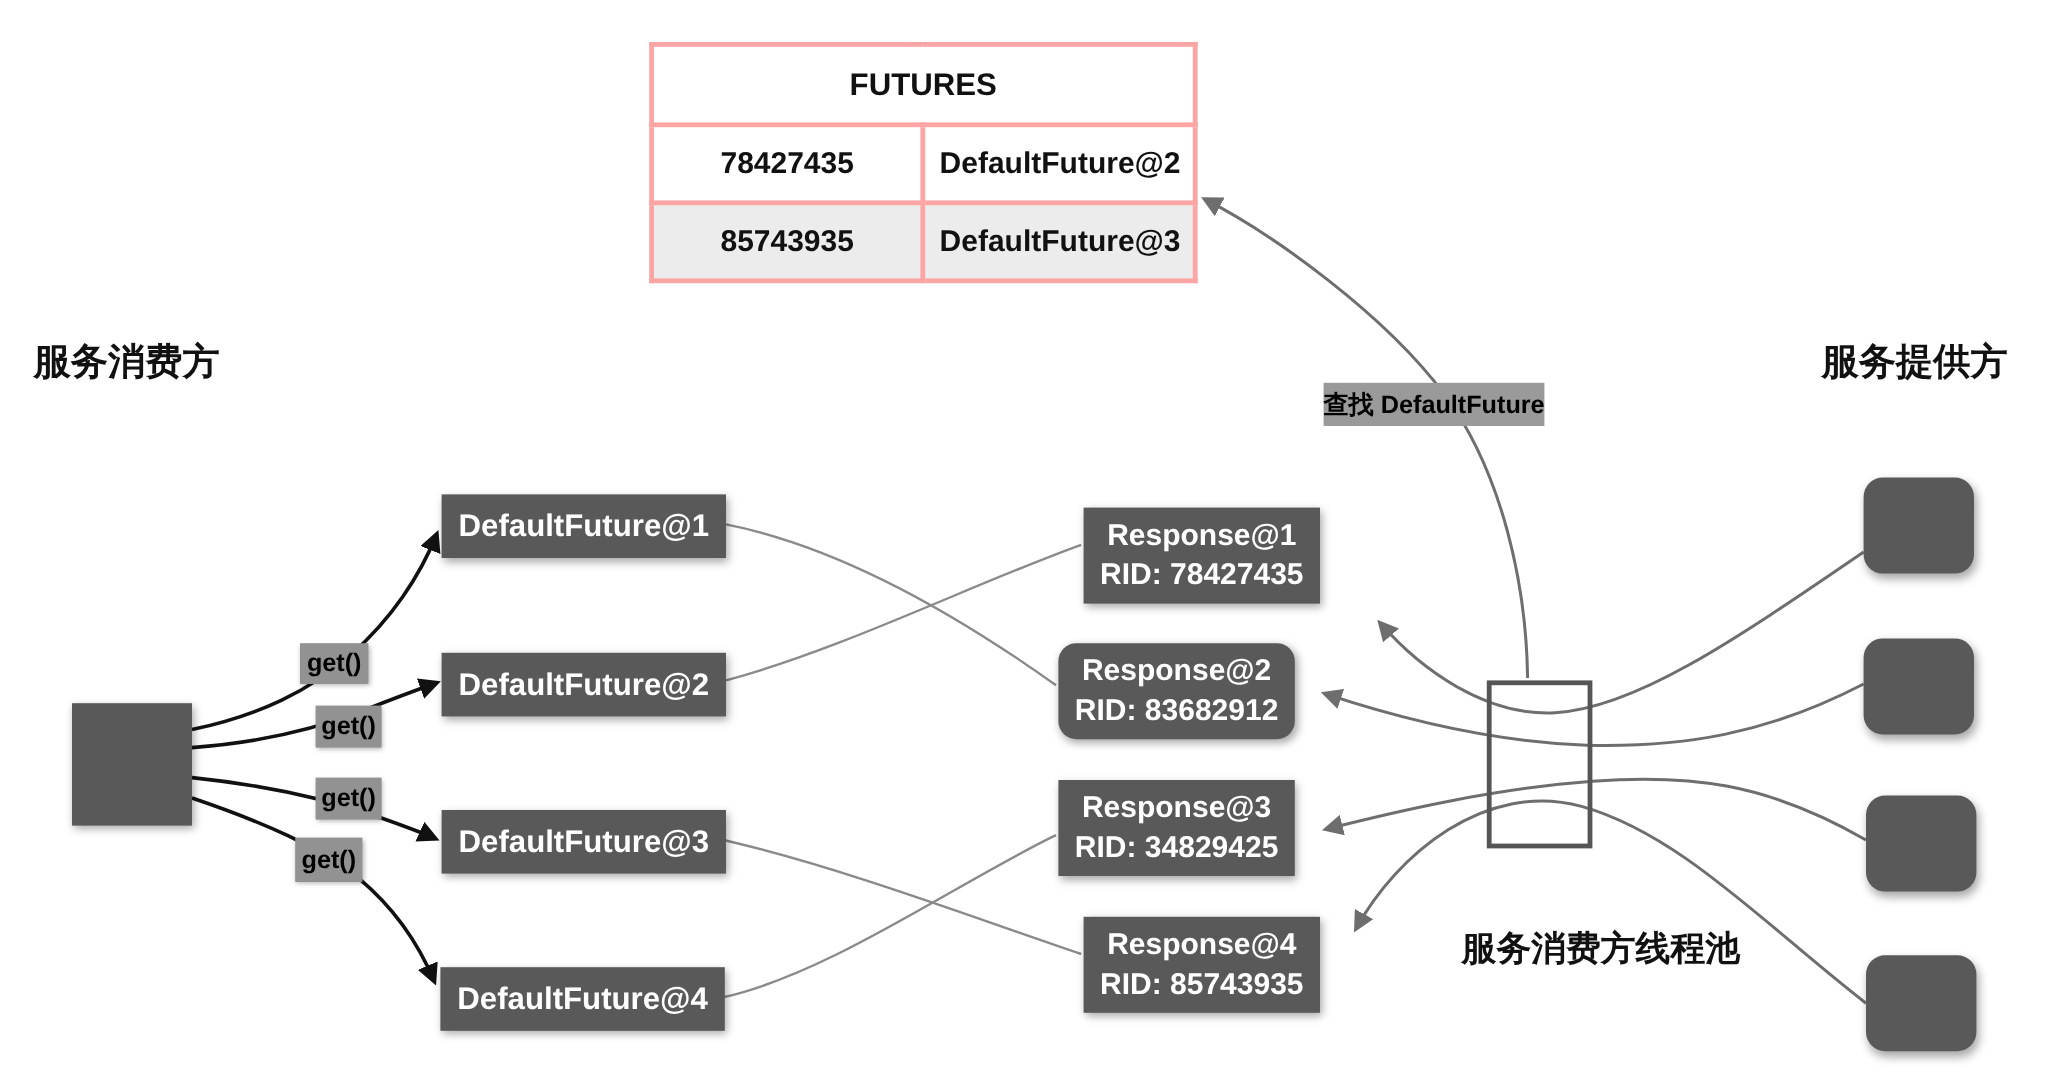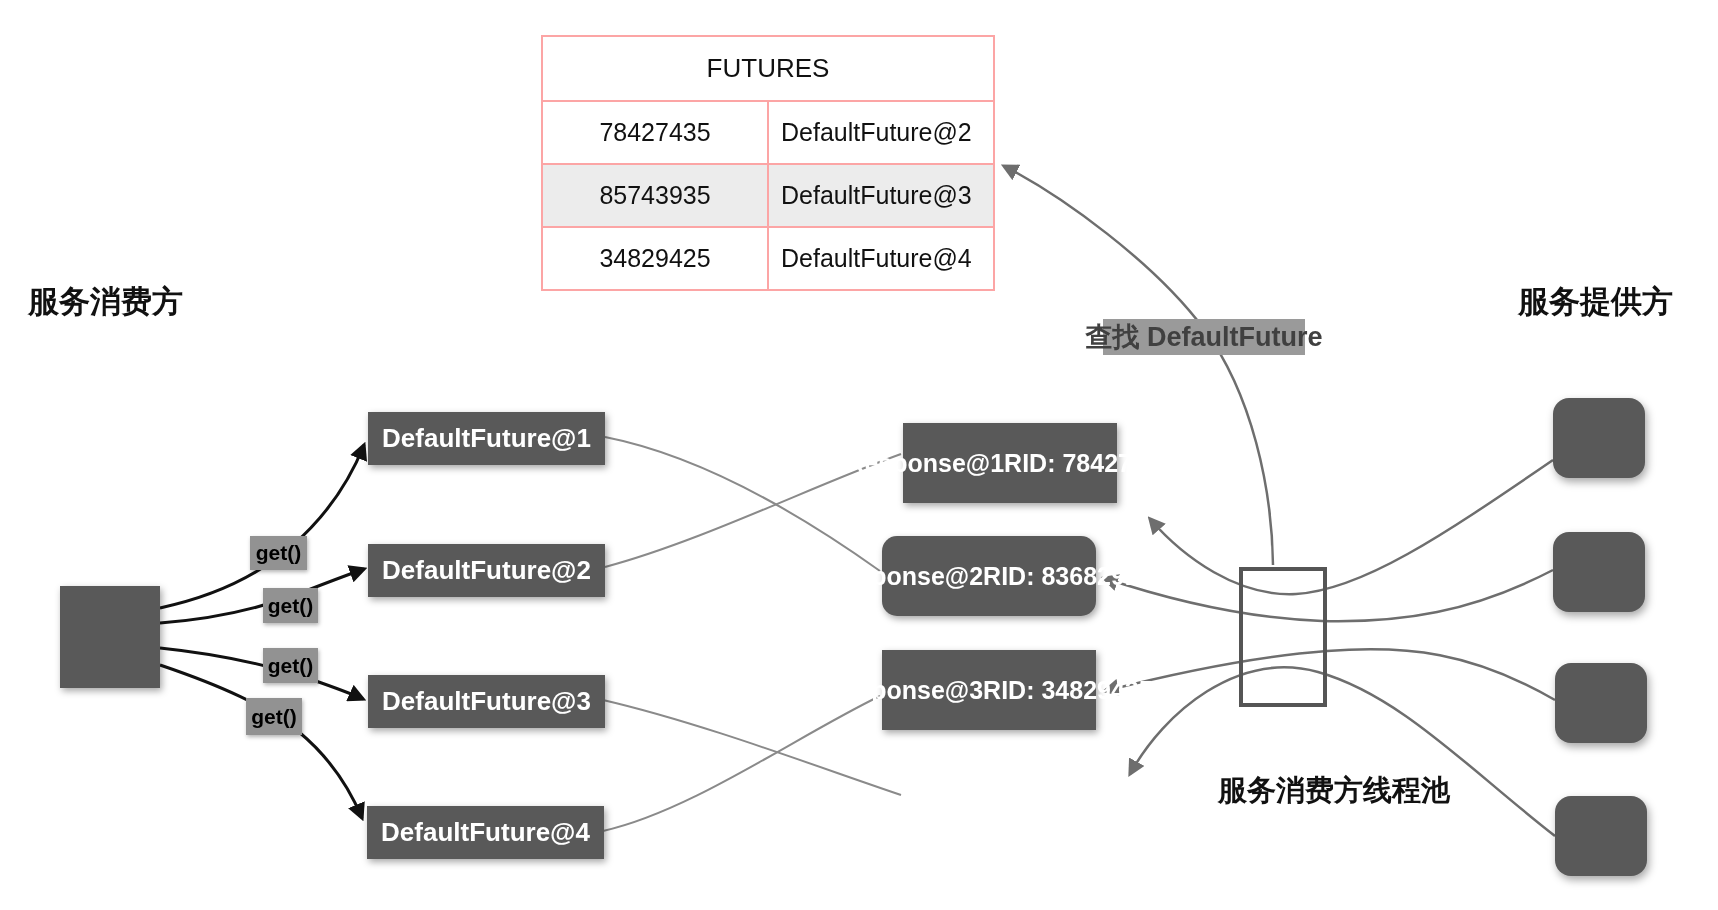--- a/index.html
+++ b/index.html
@@ -4,46 +4,46 @@
 <style>
   html,body{margin:0;padding:0;background:#fff;}
   .canvas{position:relative;width:1718px;height:910px;background:#ffffff;overflow:hidden;
           font-family:"Liberation Sans","DejaVu Sans",sans-serif;}
   svg.lines{position:absolute;left:0;top:0;width:1718px;height:910px;}
 
   .biglabel{position:absolute;font-size:31px;font-weight:bold;color:#111;white-space:nowrap;}
 
   
   .ftable{position:absolute;left:541px;top:35px;border-collapse:collapse;background:#fff;}
-  .ftable th,.ftable td{border:2px solid #fca5a5;font-weight:normal;color:#111;
+  .ftable th,.ftable td{border:4px solid #fca5a5;font-weight:bold;color:#111;
       width:226px;box-sizing:border-box;height:51px;text-align:center;padding:16px 10px;}
   .ftable .title-cell{font-size:26px;height:50px;}
   .ftable .col-h{font-size:24px;}
   .ftable td{font-size:25px;}
   .ftable td.future-cell{text-align:left;padding-left:12px;}
   .ftable tr.shade td{background:#ececec;}
 
   
   .node{position:absolute;width:237px;height:53px;background:#595959;color:#fff;
         font-size:26px;font-weight:bold;display:flex;align-items:center;justify-content:center;
         box-shadow:2px 3px 7px rgba(0,0,0,.35);white-space:nowrap;}
-  .resp{position:absolute;width:214px;height:80px;background:#595959;color:#fff;
-        font-size:25px;font-weight:bold;display:flex;flex-direction:row;
+  .resp{position:absolute;width:197px;height:80px;background:#595959;color:#fff;
+        font-size:25px;font-weight:bold;display:flex;flex-direction:column;
         align-items:center;justify-content:center;line-height:33px;
         box-shadow:2px 3px 7px rgba(0,0,0,.35);white-space:nowrap;}
   .sq{position:absolute;left:60px;top:586px;width:100px;height:102px;background:#595959;
       box-shadow:2px 3px 7px rgba(0,0,0,.35);}
   .prov{position:absolute;width:92px;height:80px;background:#595959;border-radius:16px;
         box-shadow:2px 4px 8px rgba(0,0,0,.35);}
 
   .getlbl{position:absolute;background:#929292;color:#000000;font-size:21px;font-weight:bold;
           display:flex;align-items:center;justify-content:center;
           box-shadow:1px 2px 4px rgba(0,0,0,.3);}
-  .tag{position:absolute;left:1103px;top:319px;width:202px;height:36px;background:#9a9a9a;
-       color:#404040;font-size:27px;font-weight:bold;display:flex;align-items:center;
+  .tag{position:absolute;left:1103px;top:319px;width:184px;height:36px;background:#9a9a9a;
+       color:#000000;font-size:21px;font-weight:bold;display:flex;align-items:center;
        justify-content:center;white-space:nowrap;}
 
   .pool-rect{position:absolute;left:1239px;top:567px;width:88px;height:140px;
              border:4px solid #555;background:transparent;box-sizing:border-box;}
 </style>
 </head>
 <body>
 
 <div class="canvas">
 
@@ -90,24 +90,20 @@
         <th class="title-cell" colspan="2">FUTURES</th>
       </tr>
       <tr>
         <td>78427435</td>
         <td class="future-cell">DefaultFuture@2</td>
       </tr>
       <tr class="shade">
         <td>85743935</td>
         <td class="future-cell">DefaultFuture@3</td>
       </tr>
-      <tr>
-        <td>34829425</td>
-        <td class="future-cell">DefaultFuture@4</td>
-      </tr>
     </tbody>
   </table>
 
   <div class="sq"></div>
 
   <div class="getlbl" style="left:250px;top:536px;width:57px;height:34px;">get()</div>
   <div class="getlbl" style="left:263px;top:588px;width:55px;height:35px;">get()</div>
   <div class="getlbl" style="left:263px;top:648px;width:55px;height:35px;">get()</div>
   <div class="getlbl" style="left:246px;top:698px;width:56px;height:37px;">get()</div>
 
@@ -121,20 +117,24 @@
     <div>RID: 78427435</div>
   </div>
   <div class="resp" style="left:882px;top:536px;border-radius:15px;">
     <div>Response@2</div>
     <div>RID: 83682912</div>
   </div>
   <div class="resp" style="left:882px;top:650px;">
     <div>Response@3</div>
     <div>RID: 34829425</div>
   </div>
+  <div class="resp" style="left:903px;top:764px;">
+    <div>Response@4</div>
+    <div>RID: 85743935</div>
+  </div>
 
   <div class="tag">查找 DefaultFuture</div>
 
   <div class="pool-rect"></div>
 
   <div class="prov" style="left:1553px;top:398px;"></div>
   <div class="prov" style="left:1553px;top:532px;"></div>
   <div class="prov" style="left:1555px;top:663px;"></div>
   <div class="prov" style="left:1555px;top:796px;"></div>
 

